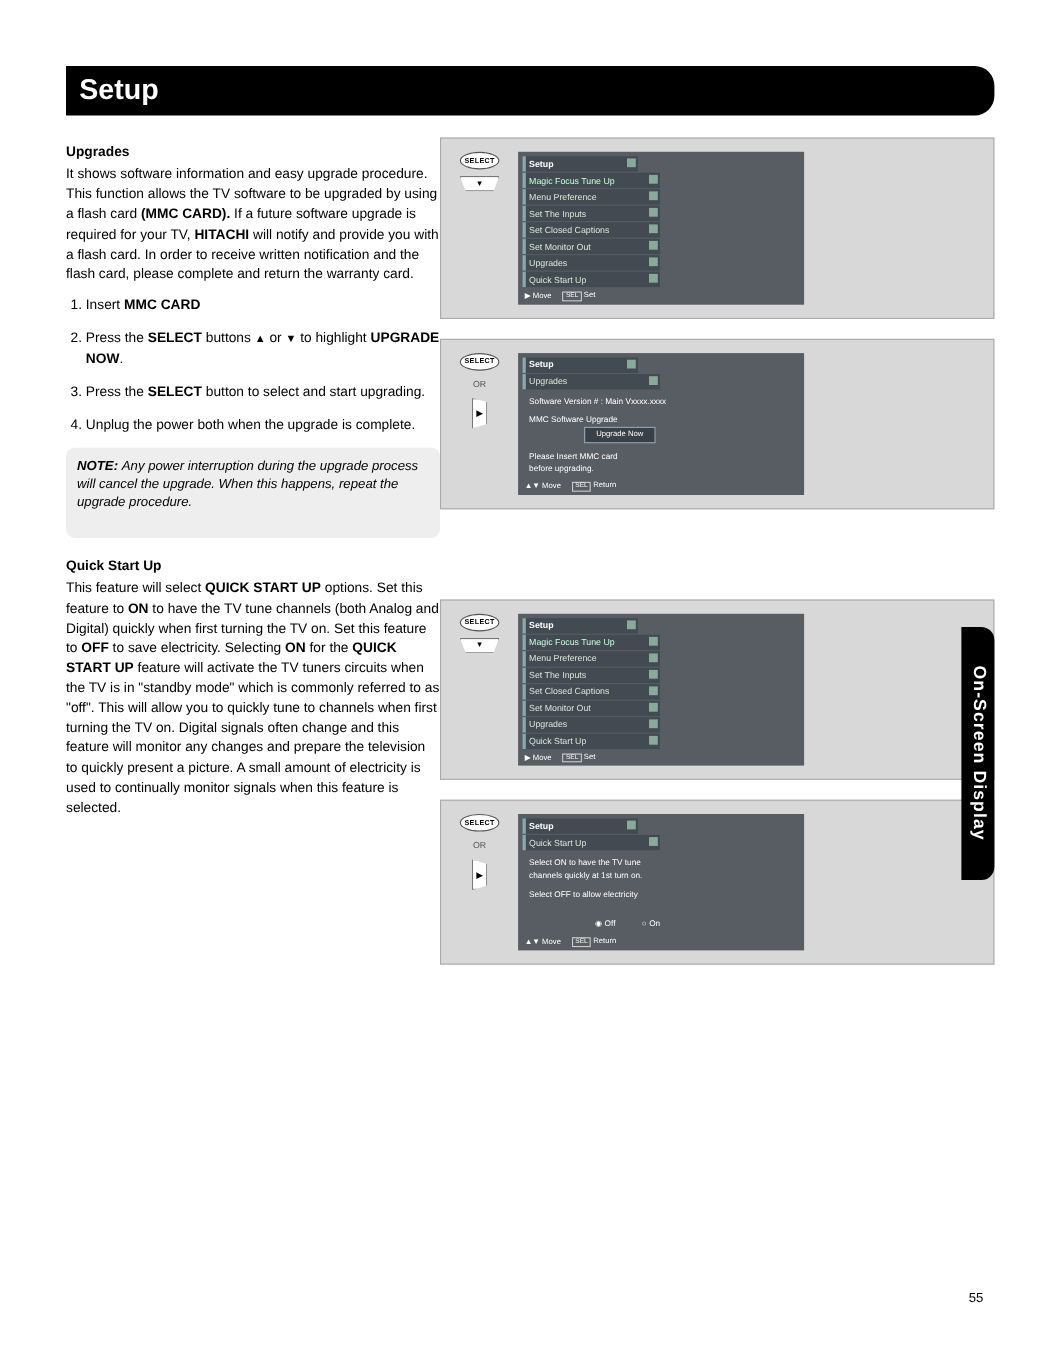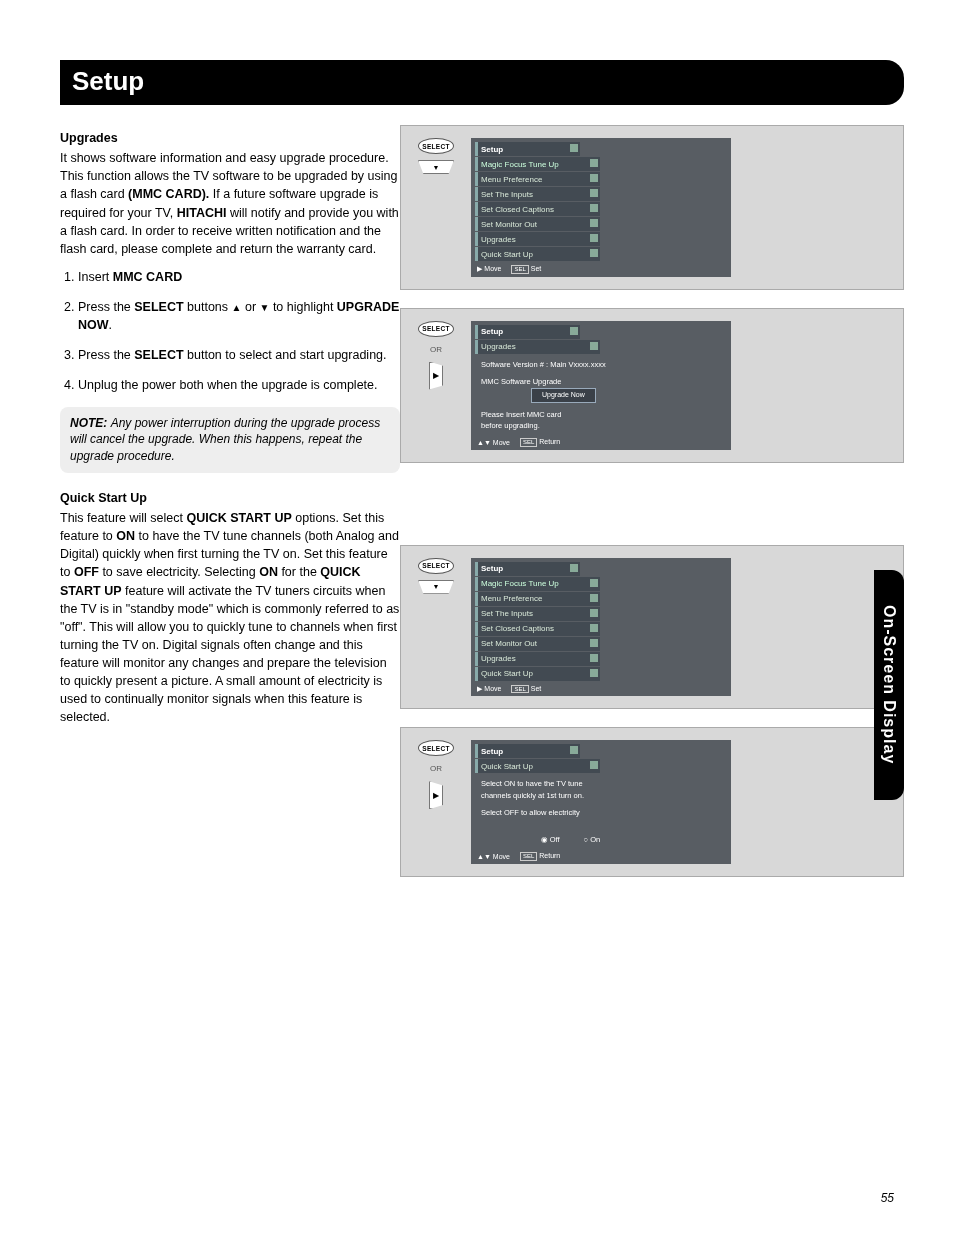--- a/index.html
+++ b/index.html
@@ -46,21 +46,21 @@
     font-weight: bold;
     margin-top: 4px;
     margin-bottom: 2px;
   }
   .left-col p { margin-bottom: 10px; }
   .steps { list-style: decimal; margin: 0 0 0 18px; }
   .steps li { margin-bottom: 12px; }
   .note-box {
     background: #eee;
     border-radius: 8px;
-    padding: 8px 10px 8px 10px;
+    padding: 8px 10px 24px 10px;
     font-style: italic;
     font-size: 12px;
     line-height: 1.4;
     margin-bottom: 16px;
   }
   .note-box b { font-style: italic; }
   b, strong { font-weight: bold; }
   .tri { font-size: 10px; }
 
   
@@ -206,24 +206,23 @@
     justify-content: center;
   }
   .side-tab span {
     writing-mode: vertical-rl;
     font-weight: bold;
     font-size: 16px;
     letter-spacing: 1px;
   }
   .page-num {
     position: absolute;
-    bottom: 30px;
+    bottom: 48px;
     right: 60px;
     font-size: 12px;
-    font-style: italic;
   }
   .spacer-lg { height: 46px; }
 </style>
 </head>
 <body>
 
 <div class="page">
   <div class="title-bar">Setup</div>
 
   <div class="columns">

